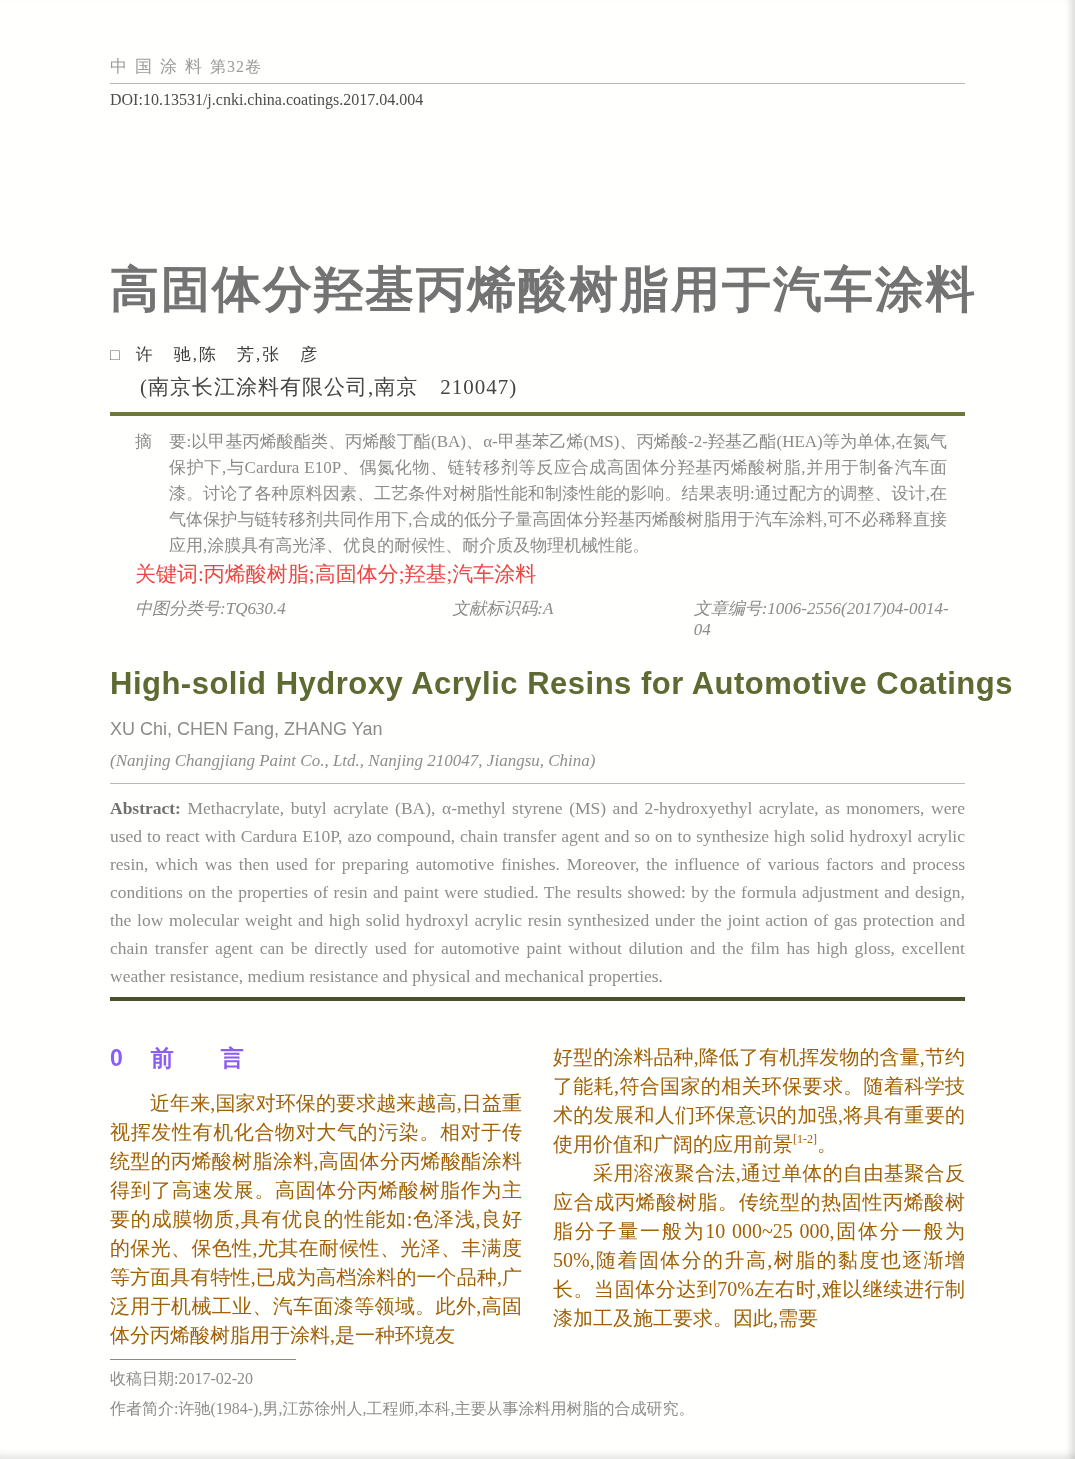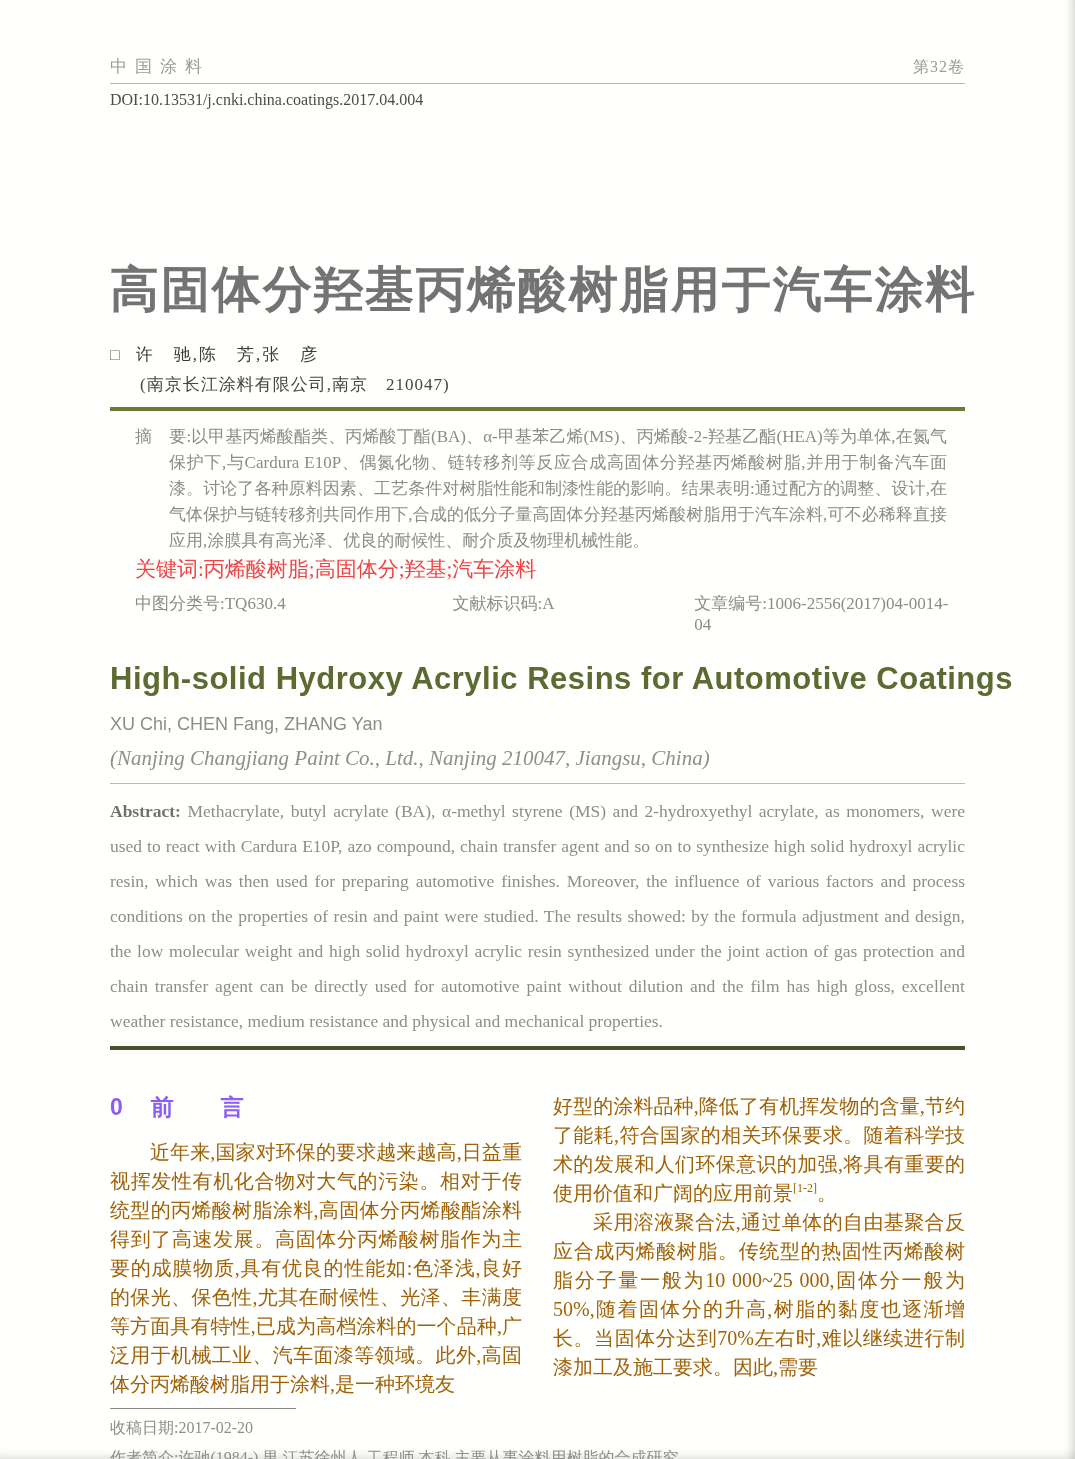--- a/index.html
+++ b/index.html
@@ -10,21 +10,21 @@
     background:#fffffe;
     box-sizing:border-box;
     padding:0 110px;
     overflow:hidden;
     font-family:"Liberation Serif", serif;
     box-shadow:inset -9px 0 7px -5px rgba(60,60,55,.18), inset 0 -9px 7px -5px rgba(60,60,55,.12);
   }
   
   .header-row{
     margin-top:55px;
-    display:flex;justify-content:space-between;align-items:flex-end;
+    display:flex;align-items:flex-end;
     border-bottom:1px solid #b9b9b7;
     padding-bottom:5px;
     color:#9b9b99;
   }
   .journal-name{font-size:17px;letter-spacing:8px;}
   .volume{font-size:16px;letter-spacing:1px;}
   .doi-line{margin-top:7px;font-size:16px;color:#4c4c4a;}
 
   
   .title-zh{
@@ -34,48 +34,48 @@
     font-size:49px;
     letter-spacing:2px;
     color:#737373;
     white-space:nowrap;
   }
   .authors-row{
     margin-top:20px;display:flex;align-items:center;gap:14px;
     font-size:17px;color:#3c3c3a;letter-spacing:2px;
   }
   .author-marker{color:#6b6b69;font-size:16px;}
-  .affiliation-zh{margin-top:7px;padding-left:30px;font-size:17px;color:#454543;letter-spacing:1px;}
+  .affiliation-zh{margin-top:7px;padding-left:30px;font-size:21px;color:#454543;letter-spacing:1px;}
   .rule-olive{margin-top:11px;height:4px;background:#6e783a;}
 
   
   .abstract-zh{
     margin:13px 0 0 25px;width:812px;
     font-size:17px;line-height:26px;color:#8b8b89;
     text-align:justify;
     padding-left:34px;text-indent:-34px;
     box-sizing:border-box;
   }
   .keywords-zh{margin:1px 0 0 25px;font-size:21px;color:#ef4444;}
-  .clc-row{margin:9px 0 0 25px;display:flex;font-size:17px;color:#8b8b89;}
+  .clc-row{margin:9px 0 0 25px;display:flex;font-size:17px;color:#8b8b89;font-style:italic;}
   .clc-row .cell1{width:318px;}
   .clc-row .cell2{width:242px;}
 
   
   .title-en{
     margin-top:26px;
     font-family:"Liberation Sans", sans-serif;
     font-weight:800;font-size:31px;letter-spacing:0.5px;
     color:#5d6a31;white-space:nowrap;
   }
   .authors-en{margin-top:17px;font-family:"Liberation Sans", sans-serif;font-size:18px;color:#8c8c8a;}
-  .affiliation-en{margin-top:11px;font-size:21px;font-style:italic;color:#8e8e8c;}
+  .affiliation-en{margin-top:11px;font-size:17px;font-style:italic;color:#8e8e8c;}
   .rule-thin{margin-top:12px;height:1px;background:#b9b9b7;}
   .abstract-en{
-    margin-top:10px;font-size:17.5px;line-height:35px;color:#8d8d8b;
+    margin-top:10px;font-size:17.5px;line-height:28px;color:#8d8d8b;
     text-align:justify;
   }
   .abstract-en .lbl{font-weight:bold;color:#70706e;}
   .keywords-en{font-size:17.5px;line-height:26px;color:#8d8d8b;}
   .keywords-en .lbl{font-weight:bold;color:#70706e;}
   .rule-dark{margin-top:7px;height:4px;background:#4d512b;}
 
   
   .columns{margin-top:42px;display:flex;gap:31px;}
   .col{width:412px;}

